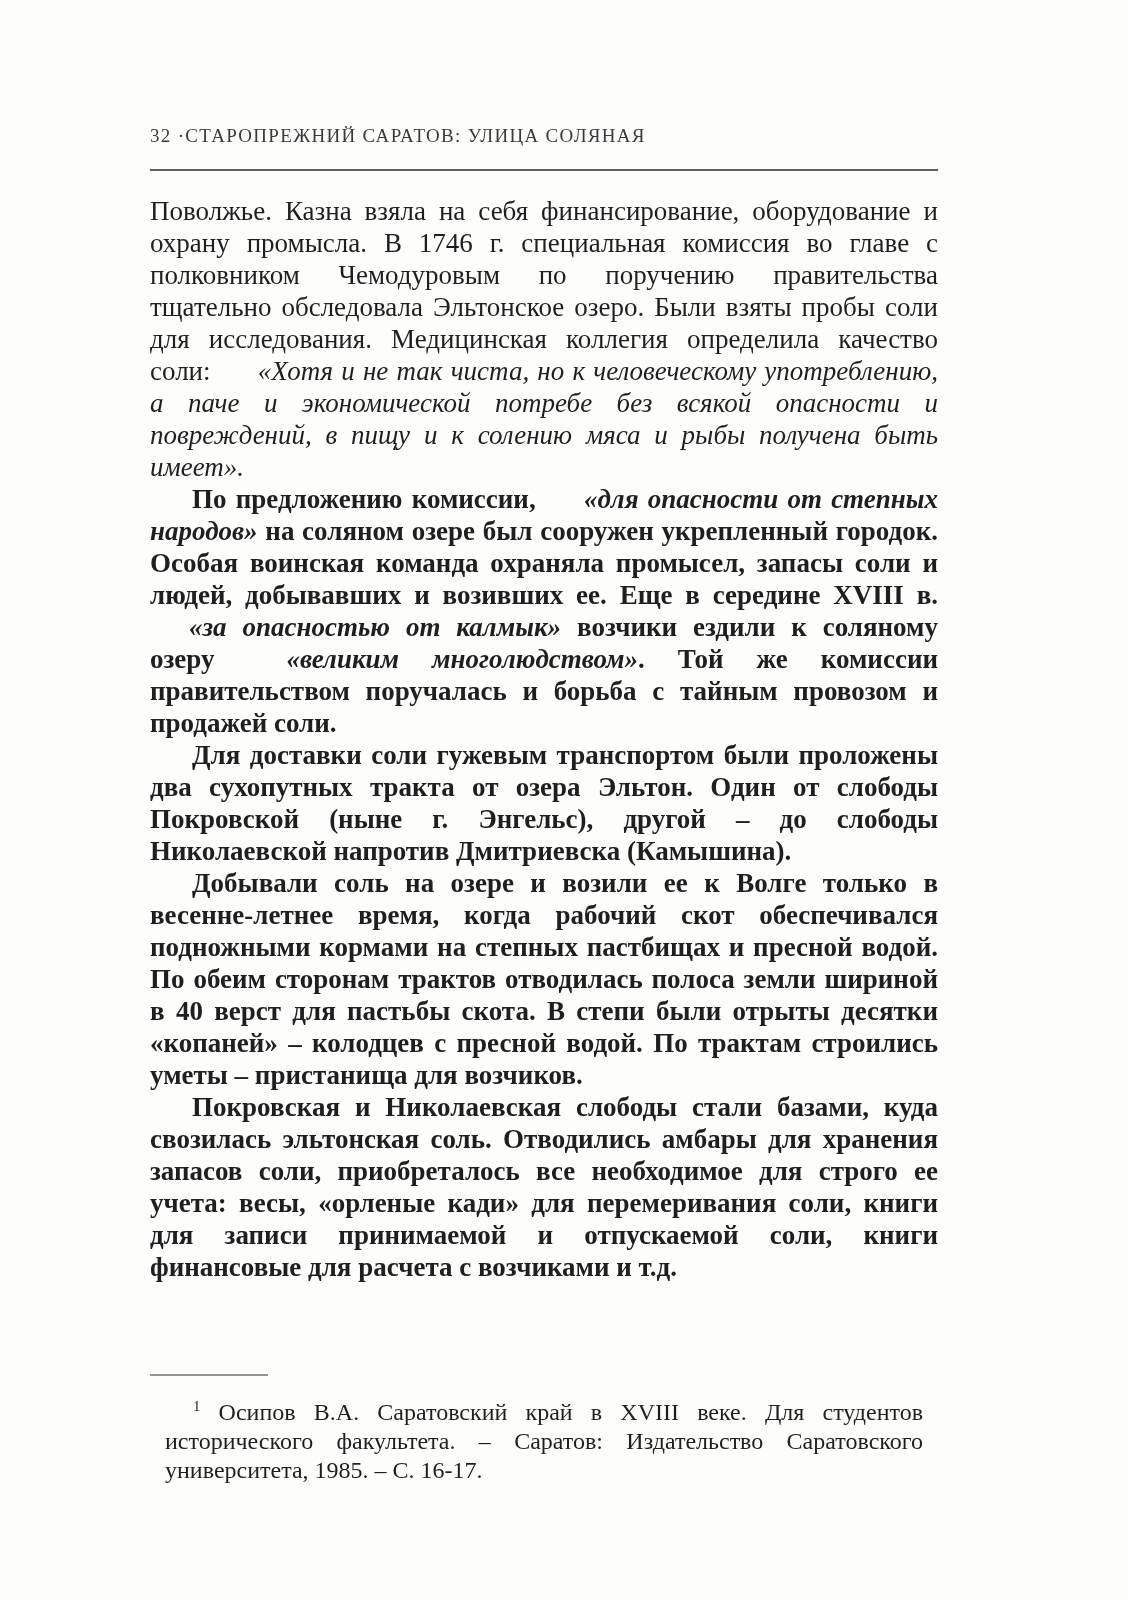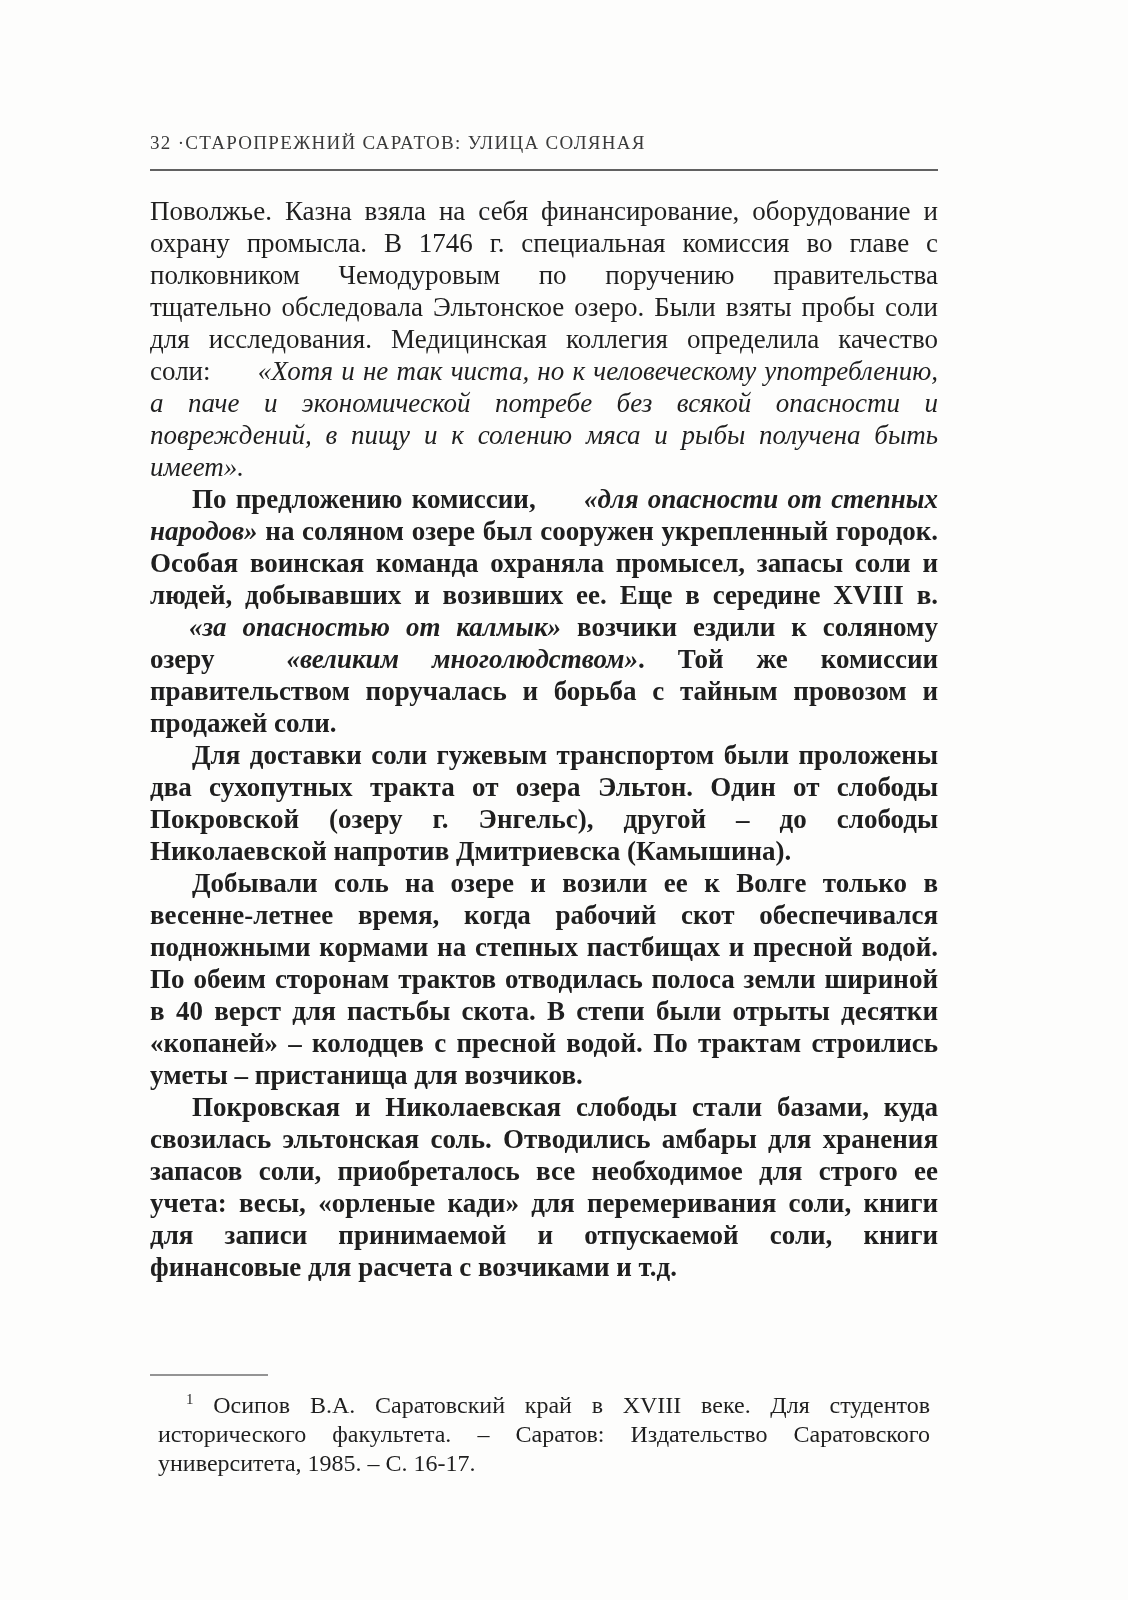--- a/index.html
+++ b/index.html
@@ -14,21 +14,21 @@
   .page{
     position:relative;
     width:1128px;height:1600px;
     margin:0 auto;
     background:var(--background);
     overflow:hidden;
     font-family:"Liberation Serif","DejaVu Serif",serif;
     color:var(--text);
   }
   .running-head{
-    position:absolute;left:150px;top:132px;width:788px;
+    position:absolute;left:150px;top:125px;width:788px;
     font-size:19px;letter-spacing:1.3px;
     color:var(--header_text);
     white-space:nowrap;
   }
   .running-head-rule{
     position:absolute;left:150px;top:169px;width:788px;height:2px;
     background:var(--header_rule);
   }
   .body-text{
     position:absolute;left:150px;top:195px;width:788px;
@@ -41,35 +41,35 @@
   sup{font-size:0.62em;line-height:0;vertical-align:super;}
   .footnote-rule{
     position:absolute;left:150px;top:1374px;width:118px;height:2px;
     background:var(--footnote_rule);
   }
   .footnote{
     position:absolute;left:150px;top:1383px;width:788px;
     font-size:24px;line-height:29px;
     text-align:justify;text-indent:28px;
   }
-  .footnote p{margin:8px;padding:0;}
+  .footnote p{margin:15px;padding:0;}
 </style>
 </head>
 <body>
 
 <div class="page">
 
   <div class="running-head">32 ·СТАРОПРЕЖНИЙ САРАТОВ: УЛИЦА СОЛЯНАЯ</div>
 
   <div class="running-head-rule"></div>
 
   <div class="body-text">
       <p><span>Поволжье. Казна взяла на себя финансирование, оборудование и охрану промысла. В 1746 г. специальная комиссия во главе с полковником Чемодуровым по поручению правительства тщательно обследовала Эльтонское озеро. Были взяты пробы соли для исследования. Медицинская коллегия определила качество соли: </span><span class="it">«Хотя и не так чиста, но к человеческому употреблению, а паче и экономической потребе без всякой опасности и повреждений, в пищу и к солению мяса и рыбы получена быть имеет».</span></p>
       <p class="indent"><span>По предложению комиссии, </span><span class="it">«для опасности от степных народов»</span><span> на соляном озере был сооружен укрепленный городок. Особая воинская команда охраняла промысел, запасы соли и людей, добывавших и возивших ее. Еще в середине XVIII в. </span><span class="it">«за опасностью от калмык»</span><span> возчики ездили к соляному озеру </span><span class="it">«великим многолюдством»</span><span>. Той же комиссии правительством поручалась и борьба с тайным провозом и продажей соли.</span></p>
-      <p class="indent"><span>Для доставки соли гужевым транспортом были проложены два сухопутных тракта от озера Эльтон. Один от слободы Покровской (озеру г. Энгельс), другой – до слободы Николаевской напротив Дмитриевска (Камышина).</span></p>
+      <p class="indent"><span>Для доставки соли гужевым транспортом были проложены два сухопутных тракта от озера Эльтон. Один от слободы Покровской (ныне г. Энгельс), другой – до слободы Николаевской напротив Дмитриевска (Камышина).</span></p>
       <p class="indent"><span>Добывали соль на озере и возили ее к Волге только в весенне-летнее время, когда рабочий скот обеспечивался подножными кормами на степных пастбищах и пресной водой. По обеим сторонам трактов отводилась полоса земли шириной в 40 верст для пастьбы скота. В степи были отрыты десятки «копаней» – колодцев с пресной водой. По трактам строились уметы – пристанища для возчиков.</span></p>
       <p class="indent"><span>Покровская и Николаевская слободы стали базами, куда свозилась эльтонская соль. Отводились амбары для хранения запасов соли, приобреталось все необходимое для строго ее учета: весы, «орленые кади» для перемеривания соли, книги для записи принимаемой и отпускаемой соли, книги финансовые для расчета с возчиками и т.д.</span></p>
     </div>
 
   <div class="footnote-rule"></div>
 
   <div class="footnote">
     <p><sup>1</sup><span> Осипов В.А. Саратовский край в XVIII веке. Для студентов исторического факультета. – Саратов: Издательство Саратовского университета, 1985. – С. 16-17.</span></p>
   </div>
 

